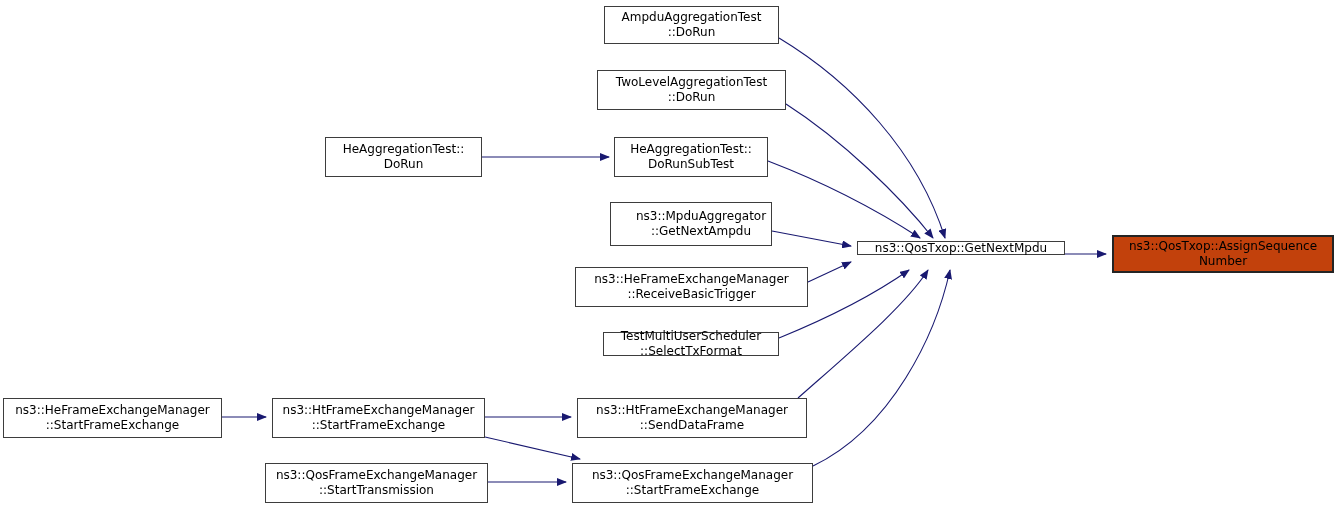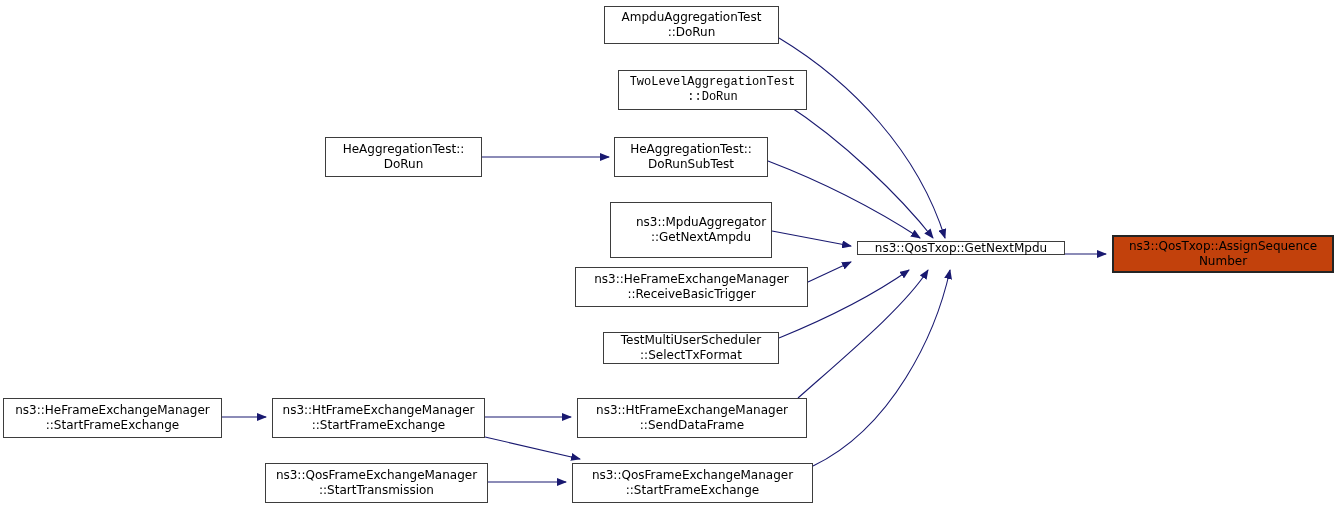--- a/index.html
+++ b/index.html
@@ -60,41 +60,41 @@
       <path d="M485,417 L571,417" fill="none" stroke="#191970" stroke-width="1.1" marker-end="url(#arrow)"></path>
       <path d="M485,437 L580,459" fill="none" stroke="#191970" stroke-width="1.1" marker-end="url(#arrow)"></path>
       <path d="M488,482 L566,482" fill="none" stroke="#191970" stroke-width="1.1" marker-end="url(#arrow)"></path>
       <path d="M1065,254 L1106,254" fill="none" stroke="#191970" stroke-width="1.1" marker-end="url(#arrow)"></path>
     </svg>
 
   <div class="node" style="left: 604px; top: 6px; width: 175px; height: 38px;">
       <span class="lbl">AmpduAggregationTest
 ::DoRun</span>
     </div>
-  <div class="node" style="left: 618px; top: 70px; width: 189px; height: 40px; font-family: Liberation Mono, monospace;">
+  <div class="node" style="left: 597px; top: 70px; width: 189px; height: 40px;">
       <span class="lbl">TwoLevelAggregationTest
 ::DoRun</span>
     </div>
   <div class="node" style="left: 325px; top: 137px; width: 157px; height: 40px;">
       <span class="lbl">HeAggregationTest::
 DoRun</span>
     </div>
   <div class="node" style="left: 614px; top: 137px; width: 154px; height: 40px;">
       <span class="lbl">HeAggregationTest::
 DoRunSubTest</span>
     </div>
-  <div class="node" style="left: 610px; top: 202px; width: 162px; height: 56px; padding-left: 20px;">
+  <div class="node" style="left: 610px; top: 202px; width: 162px; height: 44px; padding-left: 20px;">
       <span class="lbl">ns3::MpduAggregator
 ::GetNextAmpdu</span>
     </div>
   <div class="node" style="left: 575px; top: 267px; width: 233px; height: 40px;">
       <span class="lbl">ns3::HeFrameExchangeManager
 ::ReceiveBasicTrigger</span>
     </div>
-  <div class="node" style="left: 603px; top: 332px; width: 176px; height: 32px;">
+  <div class="node" style="left: 603px; top: 332px; width: 176px; height: 24px;">
       <span class="lbl">TestMultiUserScheduler
 ::SelectTxFormat</span>
     </div>
   <div class="node" style="left: 857px; top: 241px; width: 208px; height: 14px;">
       <span class="lbl">ns3::QosTxop::GetNextMpdu</span>
     </div>
   <div class="node highlight" style="left: 1112px; top: 235px; width: 222px; height: 38px;">
       <span class="lbl">ns3::QosTxop::AssignSequence
 Number</span>
     </div>

